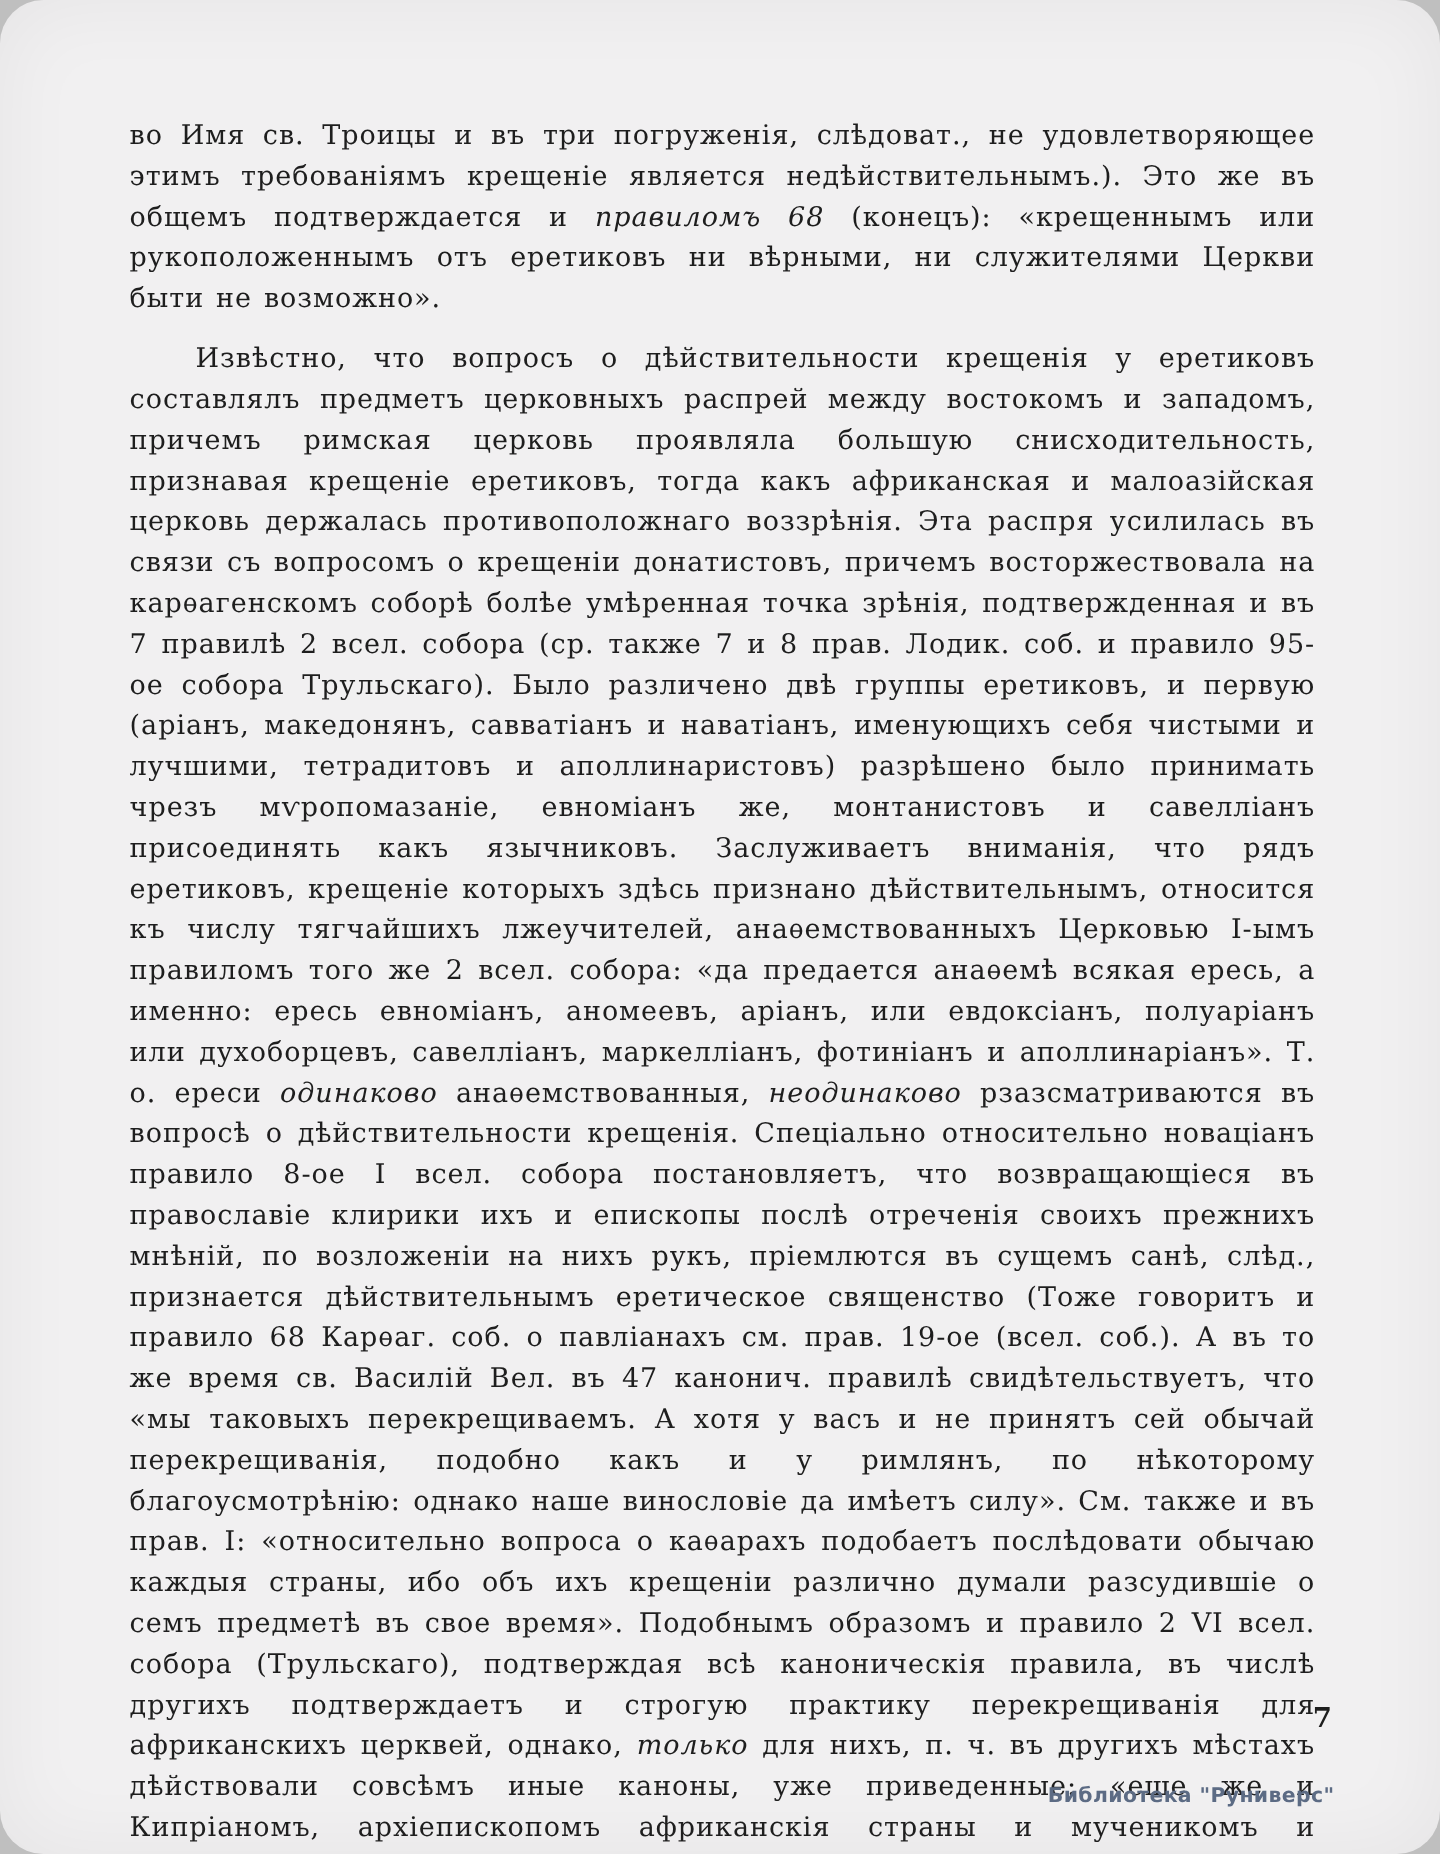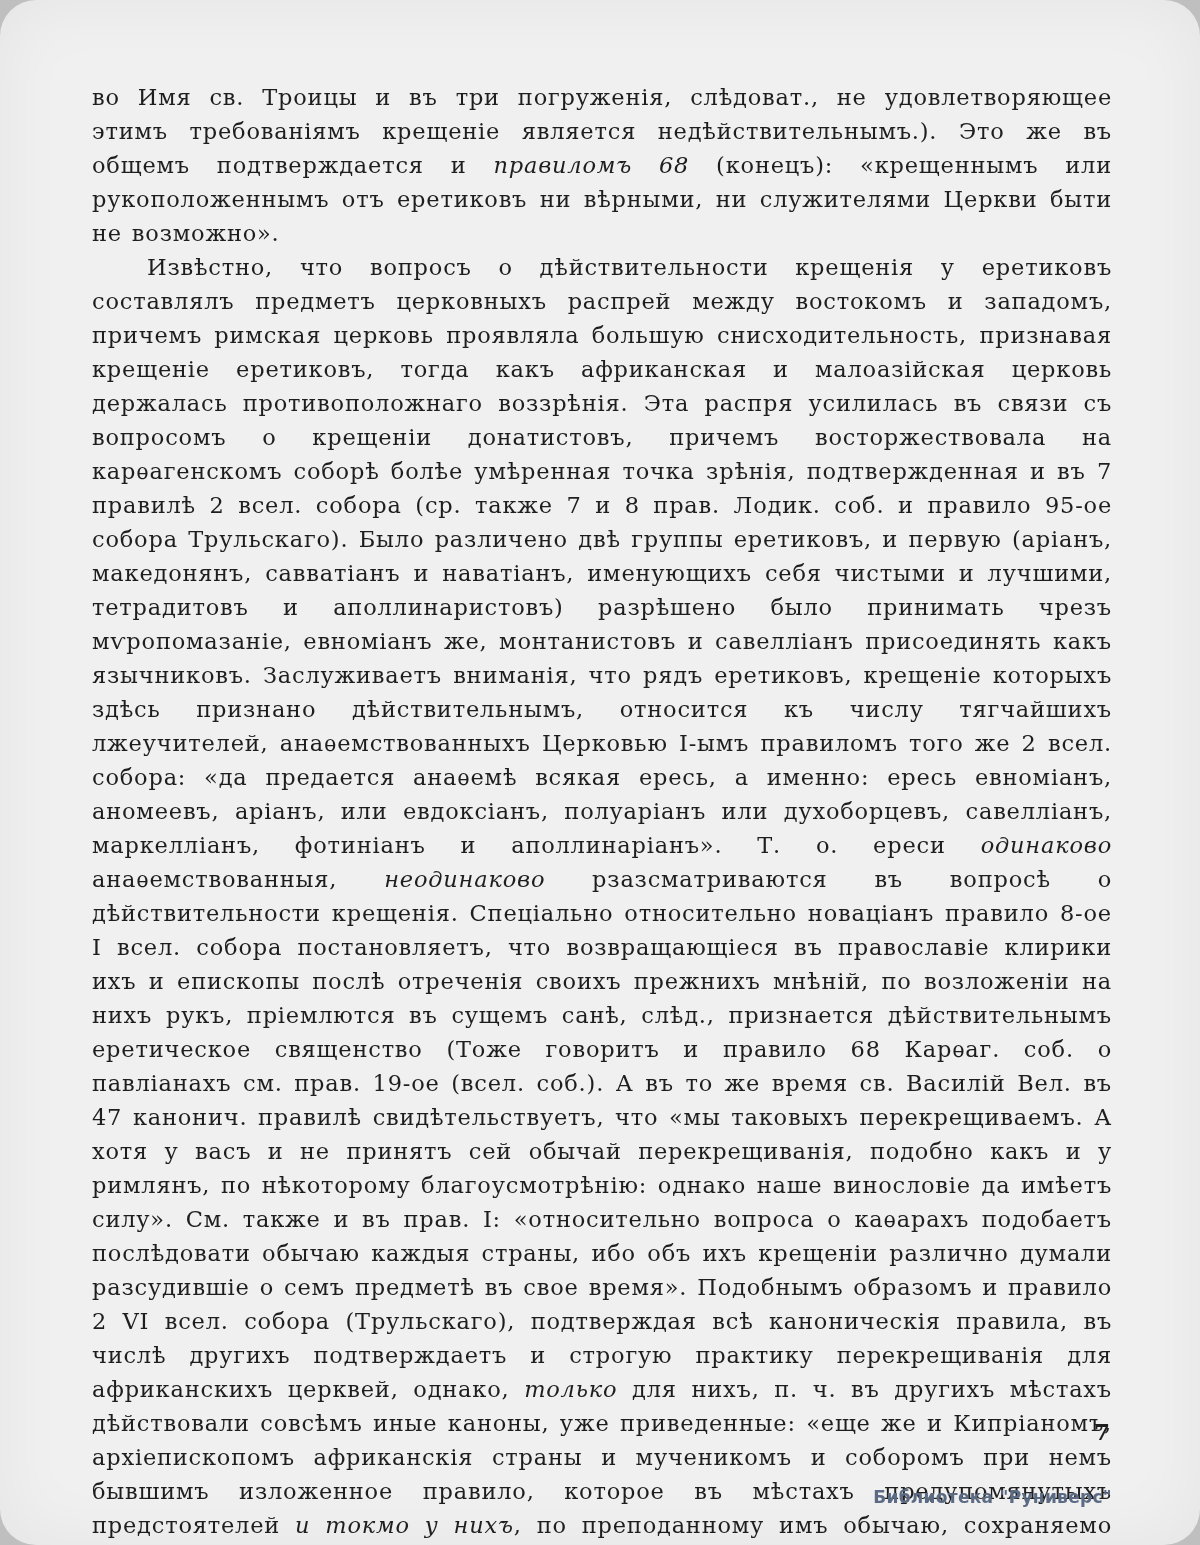--- a/index.html
+++ b/index.html
@@ -27,21 +27,21 @@
     top: 80px;
     width: 1020px;
     font-size: 22.5px;
     line-height: 34px;
     color: #1e1e1e;
     text-align: justify;
     letter-spacing: 0.8px;
     word-spacing: 2px;
   }
   .para {
-    margin: 0;
+    margin: 16px;
     padding: 0;
   }
   .para.indented {
     text-indent: 55px;
   }
   .run-italic {
     font-style: italic;
   }
   .page-number {
     position: absolute;

